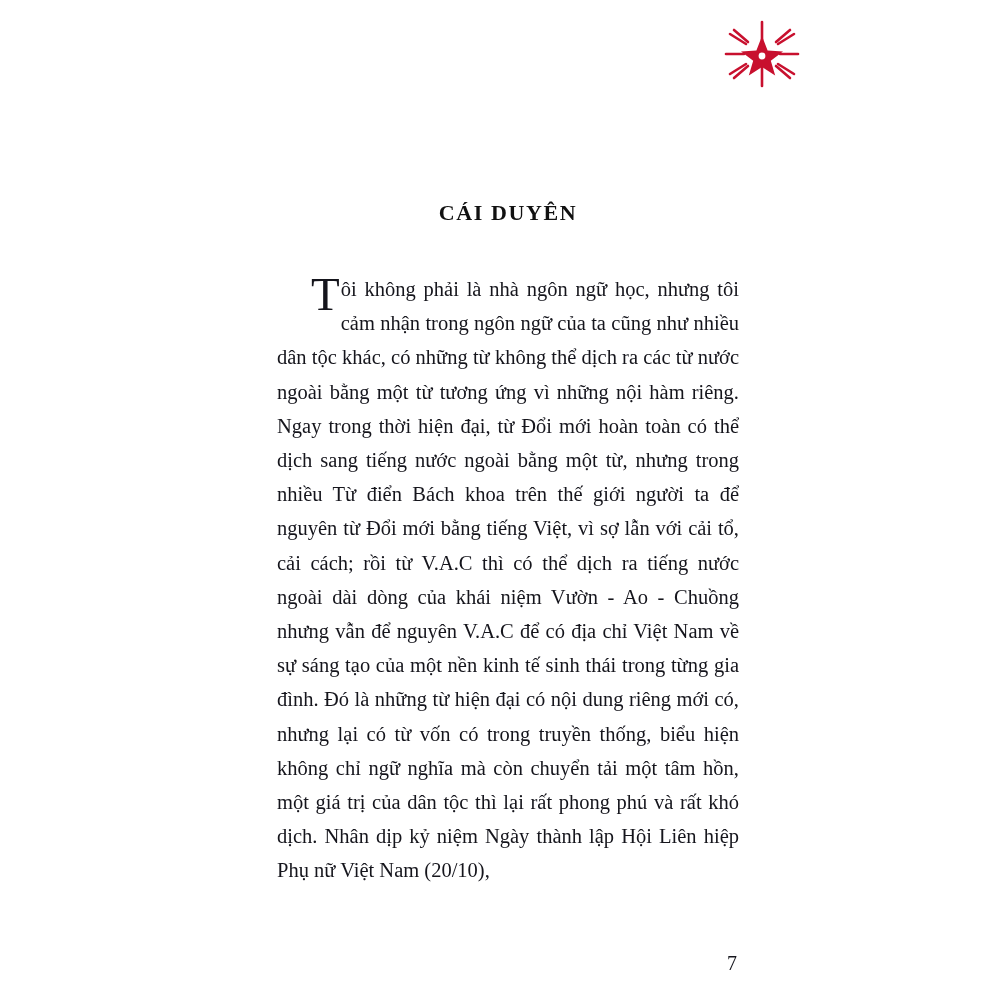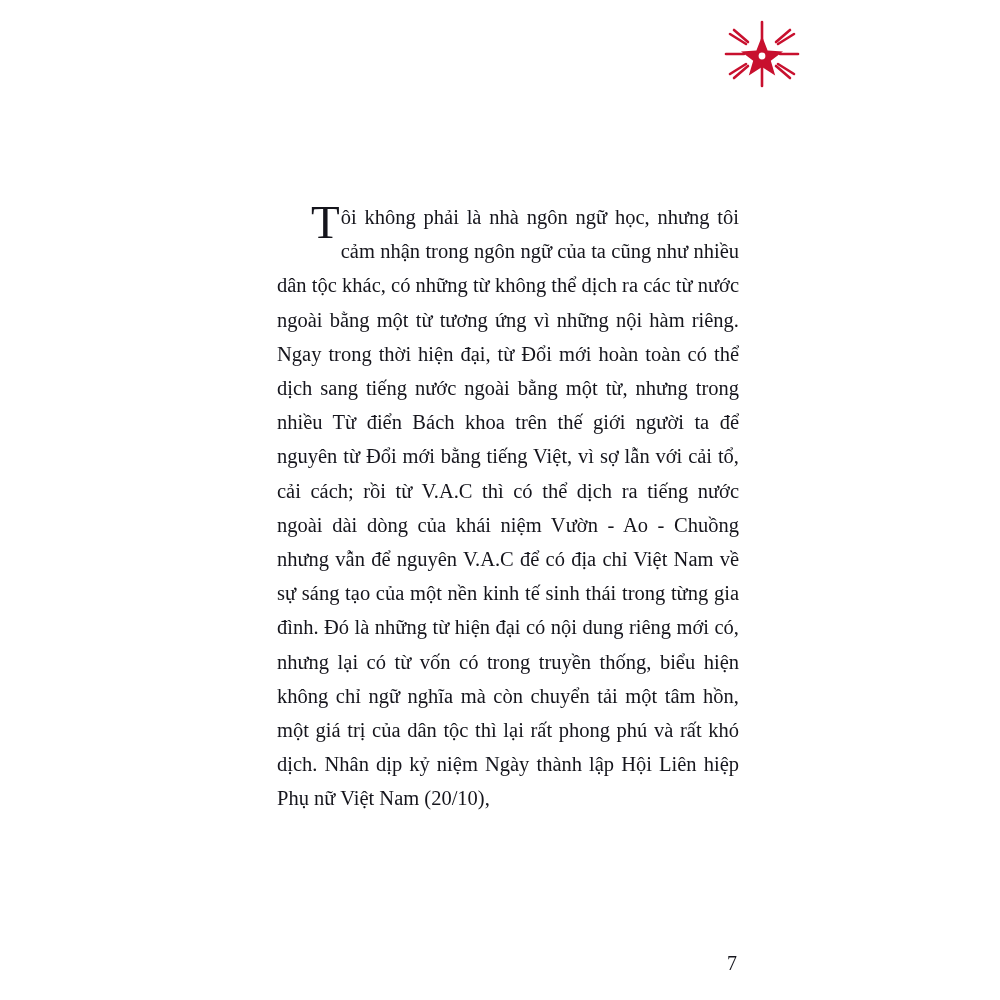--- a/index.html
+++ b/index.html
@@ -106,20 +106,21 @@
         <line x1="14" y1="12" x2="28" y2="24"></line>
         <line x1="56" y1="48" x2="70" y2="60"></line>
       </g>
 
       <path d="M42 18 L47.6 32.6 L63 33.4 L50.8 42.8 L55.2 57.6 L42 49 L28.8 57.6 L33.2 42.8 L21 33.4 L36.4 32.6 Z" fill="#c8102e"></path>
       <circle cx="42" cy="38" r="3.4" fill="#ffffff"></circle>
     </svg>
   </div>
 
   <div class="text-column">
+    <h1 class="chapter-title">CÁI DUYÊN</h1>
 
     <p class="body-paragraph">
       <span class="dropcap">T</span><span>ôi không phải là nhà ngôn ngữ học, nhưng tôi cảm nhận trong ngôn ngữ của ta cũng như nhiều dân tộc khác, có những từ không thể dịch ra các từ nước ngoài bằng một từ tương ứng vì những nội hàm riêng. Ngay trong thời hiện đại, từ Đổi mới hoàn toàn có thể dịch sang tiếng nước ngoài bằng một từ, nhưng trong nhiều Từ điển Bách khoa trên thế giới người ta để nguyên từ Đổi mới bằng tiếng Việt, vì sợ lẫn với cải tổ, cải cách; rồi từ V.A.C thì có thể dịch ra tiếng nước ngoài dài dòng của khái niệm Vườn - Ao - Chuồng nhưng vẫn để nguyên V.A.C để có địa chỉ Việt Nam về sự sáng tạo của một nền kinh tế sinh thái trong từng gia đình. Đó là những từ hiện đại có nội dung riêng mới có, nhưng lại có từ vốn có trong truyền thống, biểu hiện không chỉ ngữ nghĩa mà còn chuyển tải một tâm hồn, một giá trị của dân tộc thì lại rất phong phú và rất khó dịch. Nhân dịp kỷ niệm Ngày thành lập Hội Liên hiệp Phụ nữ Việt Nam (20/10),</span>
     </p>
   </div>
 
   <div class="page-number">
     <span>7</span>
   </div>
 

